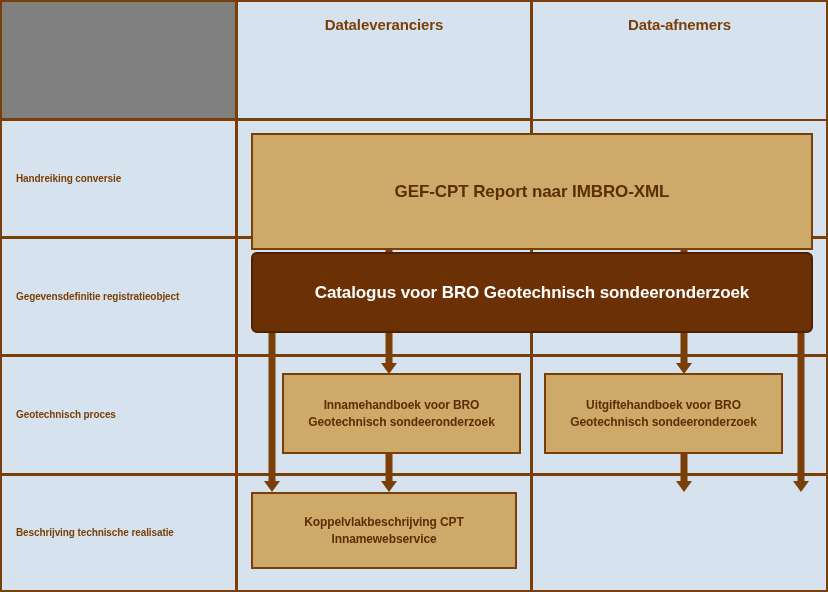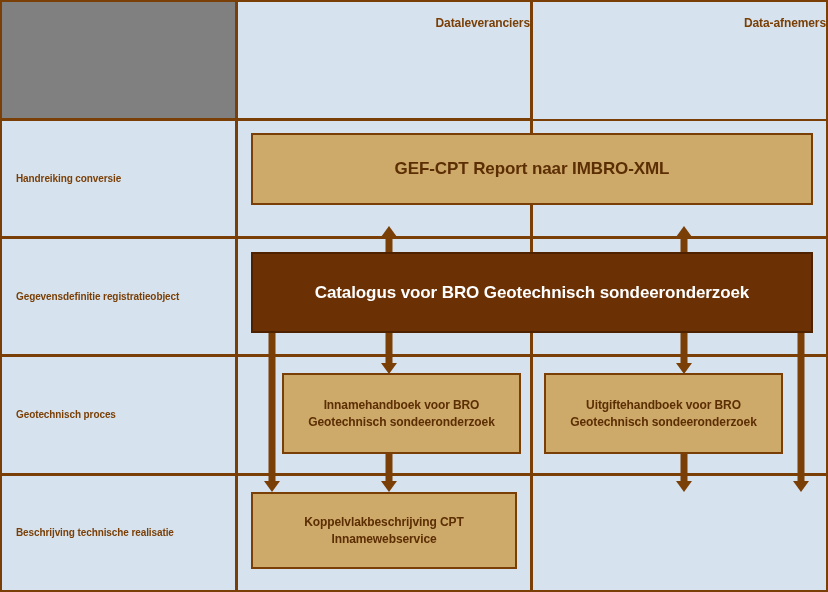--- a/index.html
+++ b/index.html
@@ -43,24 +43,24 @@
     font-size: 10px;
     line-height: 1.45;
     letter-spacing: -0.1px;
   }
 
   .col-header {
     position: absolute;
     left: 0;
     right: 0;
     top: 14px;
-    text-align: right;
+    text-align: center;
     color: #7a3f06;
     font-weight: bold;
-    font-size: 12px;
+    font-size: 15px;
     letter-spacing: -0.1px;
   }
 
   
   .box {
     position: absolute;
     box-sizing: border-box;
     border: 2px solid #7a3f06;
     display: flex;
     align-items: center;
@@ -192,25 +192,25 @@
   <div class="arrow down" style="left:378px; top:453px; width:22px; height:39px;">
     <div class="shaft" style="top:0px; width:7px; height:28px;"></div>
     <div class="head"></div>
   </div>
 
   <div class="arrow down" style="left:673px; top:453px; width:22px; height:39px;">
     <div class="shaft" style="top:0px; width:7px; height:28px;"></div>
     <div class="head"></div>
   </div>
 
-  <div class="box box-tan" style="left:251px; top:133px; width:562px; height:72px;">
+  <div class="box box-tan" style="left:251px; top:133px; width:562px; height:117px;">
     <span class="box-text big">GEF-CPT Report naar IMBRO-XML</span>
   </div>
 
-  <div class="box box-dark" style="left:251px; top:252px; width:562px; height:81px;">
+  <div class="box box-dark" style="left:251px; top:252px; width:562px; height:81px;border-radius:6px;">
     <span class="box-text big">Catalogus voor BRO Geotechnisch sondeeronderzoek</span>
   </div>
 
   <div class="box box-tan" style="left:282px; top:373px; width:239px; height:81px;">
     <span class="box-text">Innamehandboek voor BRO Geotechnisch sondeeronderzoek</span>
   </div>
 
   <div class="box box-tan" style="left:544px; top:373px; width:239px; height:81px;">
     <span class="box-text">Uitgiftehandboek voor BRO Geotechnisch sondeeronderzoek</span>
   </div>

